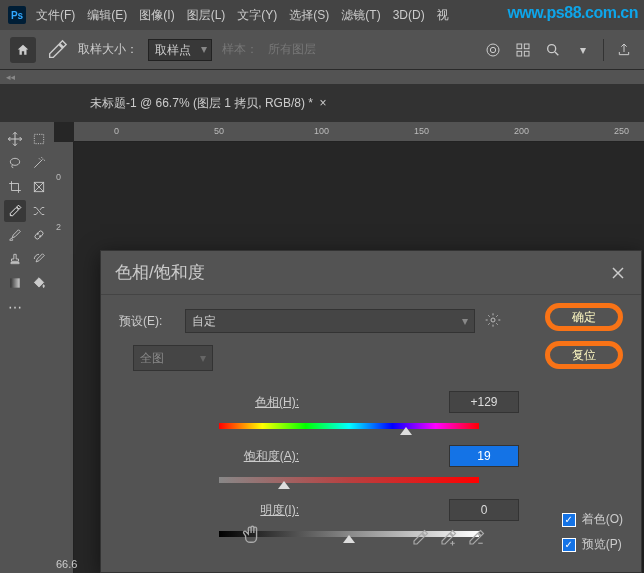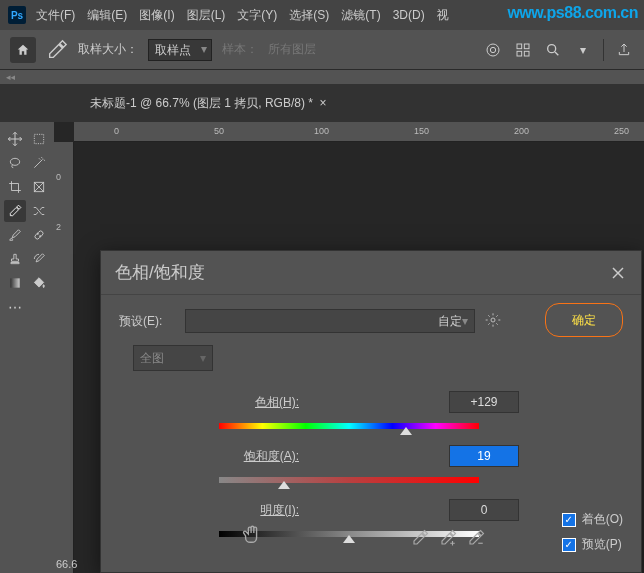--- a/index.html
+++ b/index.html
@@ -48,24 +48,24 @@
 
 .zoom-label { position: absolute; left: 56px; bottom: 3px; font-size: 11px; color: #ccc; }
 
 
 .dialog { position: absolute; left: 100px; top: 250px; right: 2px; bottom: 0; background: #535353; border: 1px solid #333; box-shadow: 0 4px 20px rgba(0,0,0,0.5); }
 .dlg-title { display: flex; justify-content: space-between; align-items: center; padding: 10px 14px; border-bottom: 1px solid #444; font-size: 17px; }
 .dlg-close { width: 18px; height: 18px; display: flex; align-items: center; justify-content: center; cursor: pointer; }
 .dlg-body { padding: 14px 18px; position: relative; }
 .dlg-row { display: flex; align-items: center; margin-bottom: 12px; gap: 10px; }
 .preset-label { width: 56px; color: #ccc; }
-.preset-select { flex: 1; max-width: 290px; background: #454545; border: 1px solid #333; color: #ccc; height: 24px; padding: 0 6px; display: flex; align-items: center; justify-content: flex-end; }
+.preset-select { flex: 1; max-width: 290px; background: #454545; border: 1px solid #333; color: #ccc; height: 24px; padding: 0 6px; display: flex; align-items: center; justify-content: space-between; }
 .gear { width: 20px; color: #aaa; }
 .dlg-btns { position: absolute; right: 18px; top: 8px; display: flex; flex-direction: column; gap: 10px; }
-.dlg-btn { width: 78px; height: 34px; background: #535353; border: 1px solid #f97316; border-radius: 14px; color: #fde047; display: flex; align-items: center; justify-content: center; cursor: pointer; }
+.dlg-btn { width: 78px; height: 28px; background: #535353; border: 5px solid #f97316; border-radius: 14px; color: #fef9c3; display: flex; align-items: center; justify-content: center; cursor: pointer; }
 .range-sel { width: 80px; background: #454545; border: 1px solid #333; color: #888; height: 24px; padding: 12px 6px; display: flex; align-items: center; justify-content: space-between; margin-left: 14px; }
 
 .sliders { margin-left: 40px; margin-top: 20px; width: 360px; }
 .slider-row { display: flex; align-items: center; margin-bottom: 4px; }
 .slider-label { width: 160px; text-align: right; padding-right: 20px; color: #ccc; text-decoration: underline; }
 .slider-val { width: 70px; height: 22px; background: #454545; border: 1px solid #333; color: #ddd; text-align: center; line-height: 20px; margin-left: auto; }
 .slider-val.selected { background: #1473e6; color: #fff; }
 .slider-track { height: 18px; position: relative; margin-bottom: 10px; margin-left: 60px; width: 260px; }
 .track-line { position: absolute; top: 6px; left: 0; right: 0; height: 6px; }
 .hue-track { background: linear-gradient(to right, #f00, #ff0, #0f0, #0ff, #00f, #f0f, #f00); }
@@ -279,20 +279,21 @@
       </div>
       <div class="gear">
         <svg width="16" height="16" viewBox="0 0 24 24" fill="none" stroke="#bbb" stroke-width="1.5">
             <circle cx="12" cy="12" r="3"></circle>
             <path d="M12 2v3M12 19v3M4 12H1M23 12h-3M5 5l2 2M17 17l2 2M5 19l2-2M17 7l2-2"></path>
           </svg>
       </div>
     </div>
     <div class="dlg-btns">
       <div class="dlg-btn">确定</div>
+      <div class="dlg-btn">复位</div>
     </div>
 
     <div class="dlg-row">
       <div class="range-sel">
         <span style="color:#888">全图</span>
           <span style="color:#666">▾</span>
       </div>
     </div>
 
     <div class="sliders">

